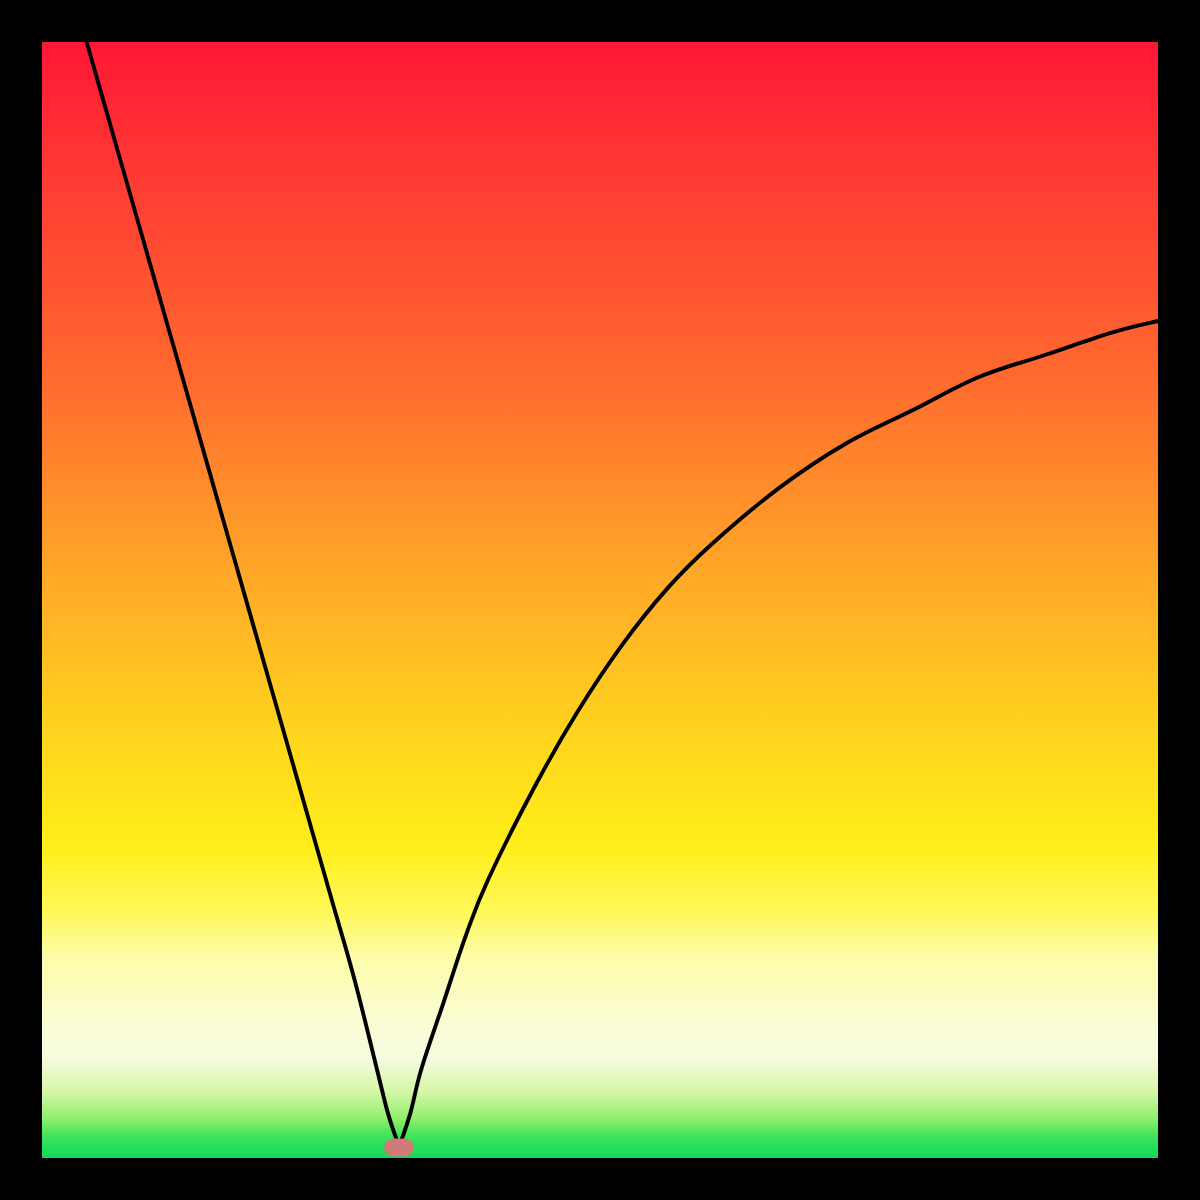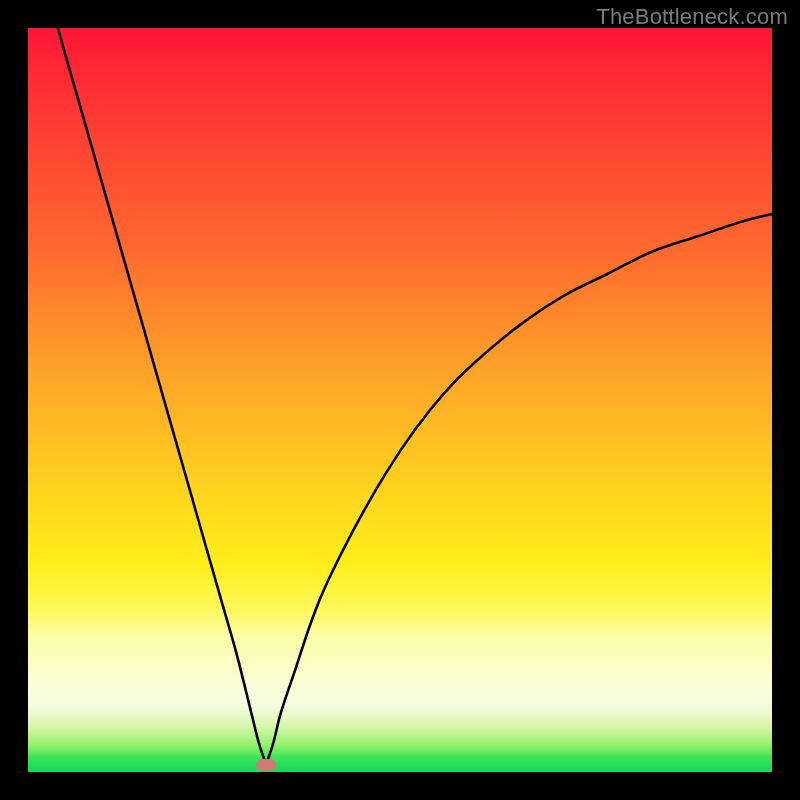--- a/index.html
+++ b/index.html
@@ -66,21 +66,20 @@
     height: 12px;
     border-radius: 6px;
     background: #cf7b78;
     transform: translate(-50%, -50%);
   }
 </style>
 </head>
 <body>
 
 <div class="frame">
-  <div class="watermark">TheBottleneck.com</div>
 
   <div class="plot">
     <svg class="curve" viewBox="0 0 744 744" preserveAspectRatio="none">
       <path id="curve-path" fill="none" stroke="#000" stroke-width="2.6" stroke-linecap="round" d="M 29.76 0.00 C 32.44 9.37, 39.28 33.33, 44.64 52.08 C 50.00 70.83, 54.16 85.41, 59.52 104.16 C 64.88 122.91, 69.04 137.49, 74.40 156.24 C 79.76 174.99, 83.92 189.57, 89.28 208.32 C 94.64 227.07, 98.80 241.65, 104.16 260.40 C 109.52 279.15, 113.68 293.73, 119.04 312.48 C 124.40 331.23, 128.56 345.81, 133.92 364.56 C 139.28 383.31, 143.44 397.89, 148.80 416.64 C 154.16 435.39, 158.32 449.97, 163.68 468.72 C 169.04 487.47, 173.20 502.05, 178.56 520.80 C 183.92 539.55, 188.08 554.13, 193.44 572.88 C 198.80 591.63, 202.96 604.87, 208.32 624.96 C 213.68 645.05, 219.18 668.41, 223.20 684.48 C 227.22 700.55, 227.96 704.87, 230.64 714.24 C 233.32 723.61, 236.74 732.54, 238.08 736.56 C 239.42 732.54, 242.84 723.61, 245.52 714.24 C 248.20 704.87, 248.94 697.87, 252.96 684.48 C 256.98 671.09, 262.48 655.91, 267.84 639.84 C 273.20 623.77, 277.36 609.93, 282.72 595.20 C 288.08 580.47, 289.56 575.41, 297.60 558.00 C 305.64 540.59, 316.65 518.57, 327.36 498.48 C 338.07 478.39, 346.41 463.81, 357.12 446.40 C 367.83 428.99, 376.17 416.49, 386.88 401.76 C 397.59 387.03, 405.93 376.61, 416.64 364.56 C 427.35 352.51, 433.01 346.85, 446.40 334.80 C 459.79 322.75, 474.97 309.65, 491.04 297.60 C 507.11 285.55, 519.61 277.21, 535.68 267.84 C 551.75 258.47, 564.25 253.56, 580.32 245.52 C 596.39 237.48, 608.89 229.90, 624.96 223.20 C 641.03 216.50, 653.53 213.68, 669.60 208.32 C 685.67 202.96, 700.85 197.46, 714.24 193.44 C 727.63 189.42, 738.64 187.34, 744.00 186.00"></path>
     </svg>
     <div id="apex-dot" class="apex-dot" style="left: 238.08px; top: 736.56px; background: rgb(207, 123, 120);"></div>
   </div>
 </div>
 
 </body></html>

